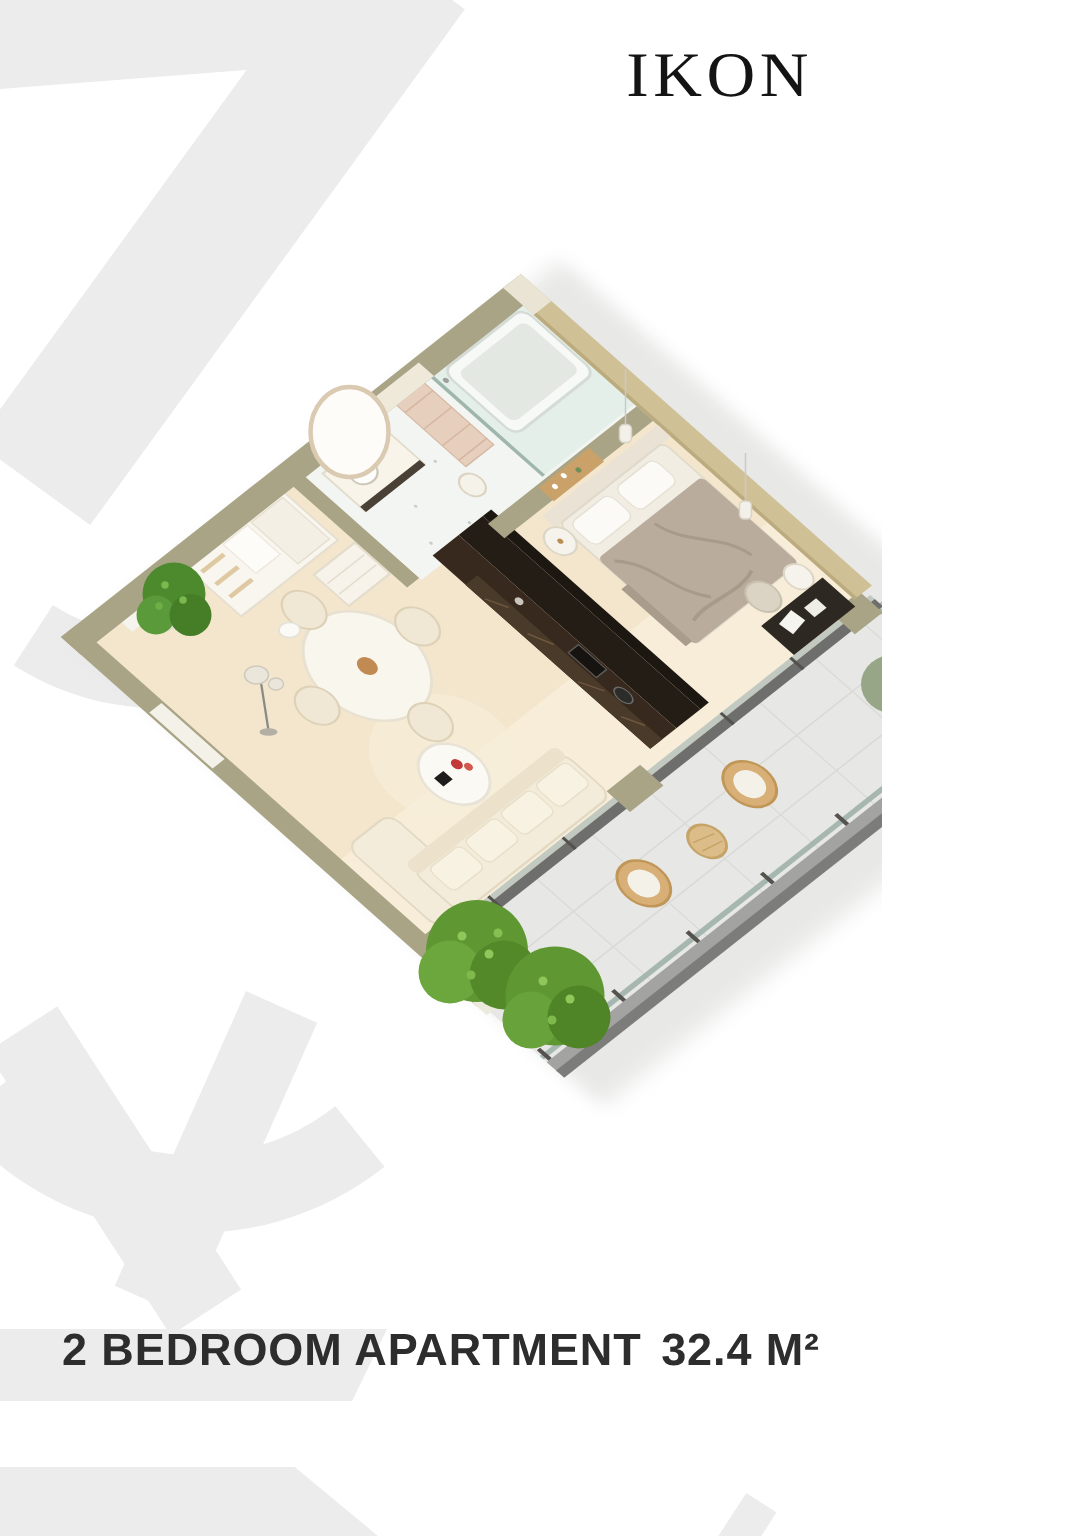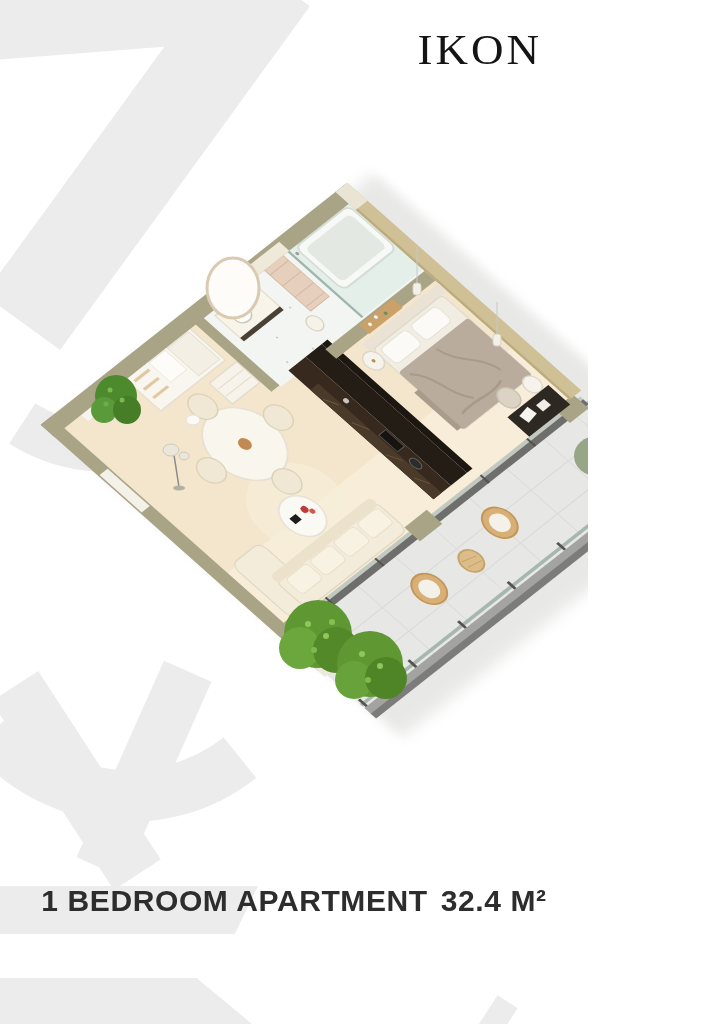--- a/index.html
+++ b/index.html
@@ -286,16 +286,16 @@
           <circle cx="604" cy="462" r="2" fill="#76876b"></circle>
         <circle cx="618" cy="464" r="2" fill="#b3bfa4"></circle>
           <circle cx="632" cy="476" r="2" fill="#76876b"></circle>
         <circle cx="644" cy="446" r="2" fill="#b3bfa4"></circle>
           <circle cx="656" cy="458" r="2" fill="#76876b"></circle>
       </g>
     </g>
   </svg>
 
   <div class="caption">
-    <span>1 BEDROOM APARTMENT</span><span class="caption-gap"></span><span>32.4 M²</span>
+    <span>2 BEDROOM APARTMENT</span><span class="caption-gap"></span><span>32.4 M²</span>
   </div>
 
 </div>
 
 </body></html>

